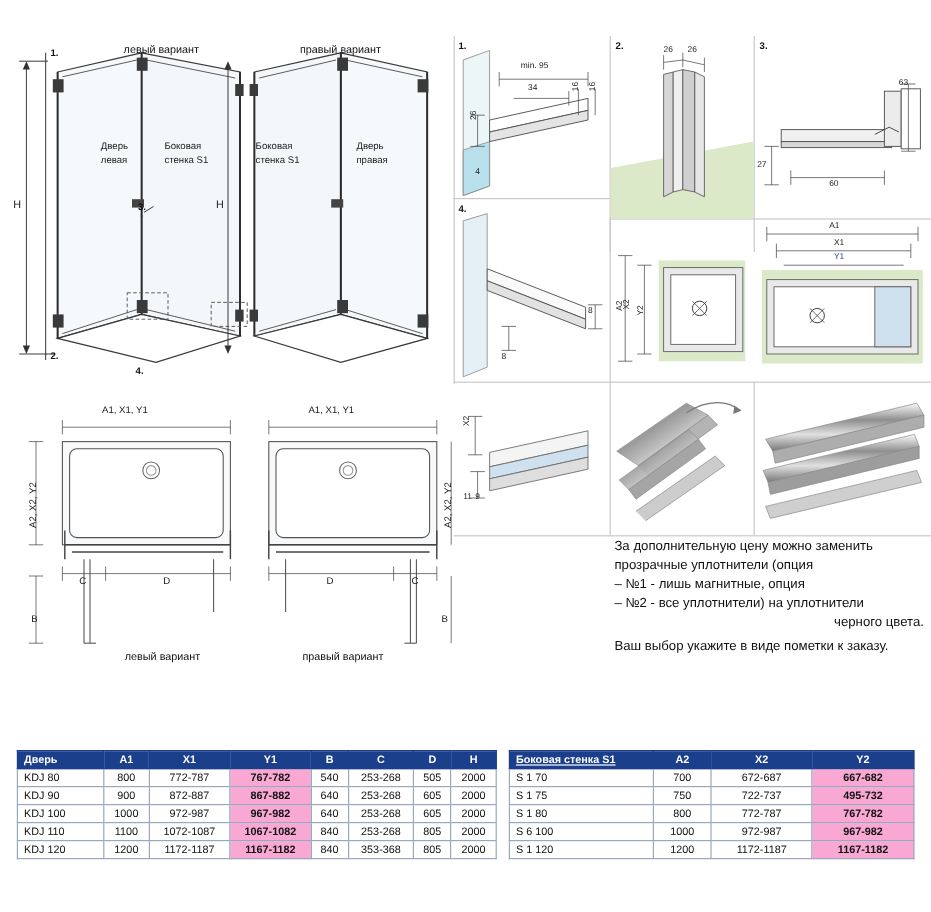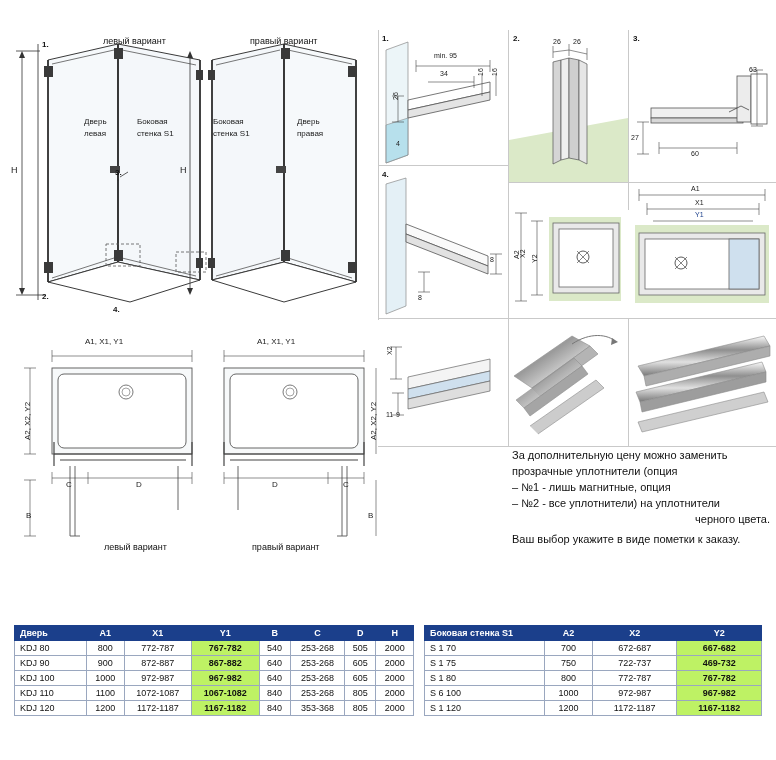--- a/index.html
+++ b/index.html
@@ -56,21 +56,21 @@
   }
   table.spec th.lead { text-align: left; padding-left: 5px; }
   table.spec td {
     border: 1px solid #9aa7bf;
     padding: 1px 4px;
     text-align: center;
     height: 15px;
   }
   table.spec td.lead { text-align: left; padding-left: 5px; }
   table.spec td.hl {
-    background: #bef264;
+    background: #f9a8d4;
     font-weight: bold;
   }
 
   
   .note {
     position: absolute;
     font-size: 11px;
     color: #111;
     line-height: 1.45;
     width: 258px;
@@ -590,38 +590,38 @@
           <td>353-368</td>
           <td>805</td>
           <td>2000</td>
         </tr>
       </tbody>
   </table>
 
   <table class="spec" id="table-side" style="left:424px;top:625px;width:338px;">
     <thead>
         <tr>
-          <th class="lead" style="width: 120px;">Боковая стенка S1</th>
+          <th class="lead" style="width: 120px; text-decoration: underline;">Боковая стенка S1</th>
           <th>A2</th>
           <th>X2</th>
           <th>Y2</th>
         </tr>
       </thead>
     <tbody>
         <tr>
           <td class="lead">S 1 70</td>
           <td>700</td>
           <td>672-687</td>
           <td class="hl">667-682</td>
         </tr>
         <tr>
           <td class="lead">S 1 75</td>
           <td>750</td>
           <td>722-737</td>
-          <td class="hl">469-732</td>
+          <td class="hl">495-732</td>
         </tr>
         <tr>
           <td class="lead">S 1 80</td>
           <td>800</td>
           <td>772-787</td>
           <td class="hl">767-782</td>
         </tr>
         <tr>
           <td class="lead">S 6 100</td>
           <td>1000</td>

